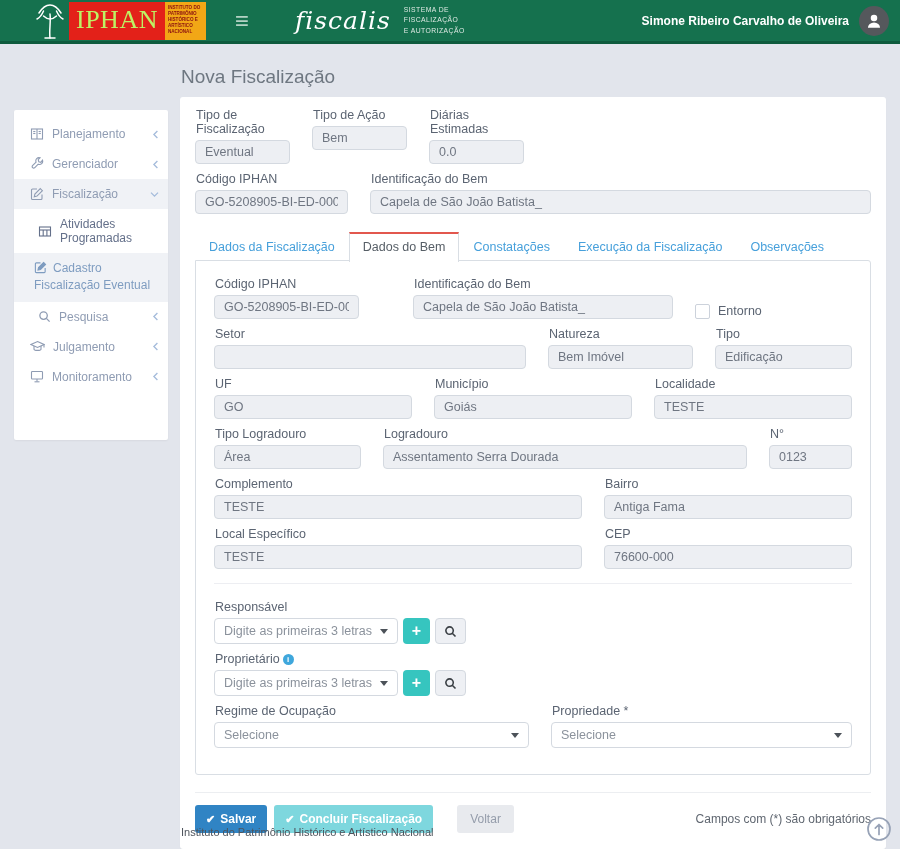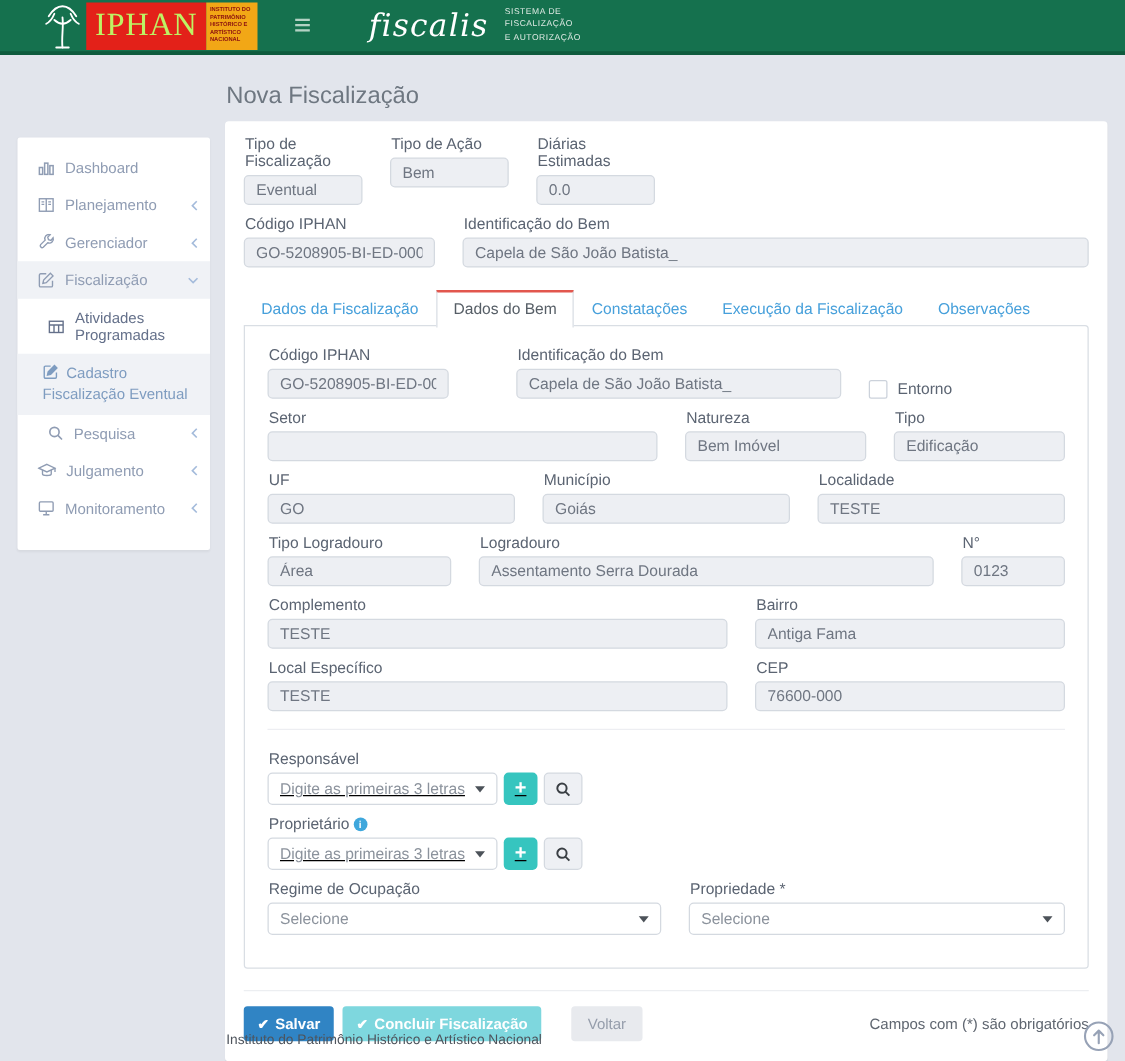--- a/index.html
+++ b/index.html
@@ -78,21 +78,21 @@
     color:#565e66; margin-bottom:-1px; padding-top:6px;
   }
   .panel { position:relative; z-index:1; border:1px solid #d9dee4; border-radius:0 3px 3px 3px; margin-top:-1px; padding:16px 18px 26px; }
 
   .chk-wrap { display:flex; align-items:center; gap:8px; margin:18px 0 0 0; }
   .chk { width:15px; height:15px; border:1px solid #ccd2db; border-radius:2px; background:#fff; appearance:none; cursor:pointer; }
   .chk-lbl { font-size:12.5px; color:#5b6472; }
 
   .split { border:none; border-top:1px solid #edeef2; margin:6px 0 16px; }
 
-  .selrow { display:flex; gap:5px; align-items:stretch;text-decoration:underline; }
+  .selrow { display:flex; gap:5px; align-items:stretch; }
   .sel {
     display:flex; align-items:center; justify-content:space-between;
     background:#fff; border:1px solid #d4d9e0; border-radius:4px;
     height:26px; padding:0 9px; font-size:12.5px; color:#8b929c; cursor:pointer;
   }
   .caret { width:0; height:0; border-left:4px solid transparent; border-right:4px solid transparent; border-top:5px solid #4c5259; margin-left:8px; flex:none; }
   .btn-add {
     width:27px; height:26px; background:#36c5bf; border:none; border-radius:4px;
     color:#fff; font-size:16px; font-weight:bold; line-height:1; cursor:pointer; flex:none;
   }
@@ -139,33 +139,32 @@
     <div class="brand-red">IPHAN</div>
     <div class="brand-yellow">Instituto do Patrimônio Histórico e Artístico Nacional</div>
   </div>
   <span class="hamburger">≡</span>
   <div class="appname">fiscalis</div>
   <div class="appsub">
     <div>SISTEMA DE</div>
     <div>FISCALIZAÇÃO</div>
     <div>E AUTORIZAÇÃO</div>
   </div>
+  <div class="userbox">
+    <span class="username">Simone Ribeiro Carvalho de Oliveira</span>
+    <span class="avatar">
+      <svg width="18" height="18" viewBox="0 0 16 16">
+        <circle cx="8" cy="5.3" r="2.9" fill="#fff"></circle>
+        <path d="M2.6 14 a5.4 4.6 0 0 1 10.8 0 z" fill="#fff"></path>
+      </svg>
+    </span>
+  </div>
 </header>
 
 <nav class="sidebar">
-  <div class="side-item">
-    <svg width="14" height="14" viewBox="0 0 14 14">
-        <g stroke="currentColor" fill="none" stroke-width="1.2">
-          <rect x="1.5" y="7" width="2.6" height="5.5"></rect>
-          <rect x="5.7" y="3.5" width="2.6" height="9"></rect>
-          <rect x="9.9" y="5.5" width="2.6" height="7"></rect>
-        </g>
-      </svg>
-    <span class="lbl">Dashboard</span>
-  </div>
   <div class="side-item">
     <svg width="14" height="14" viewBox="0 0 14 14">
         <g stroke="currentColor" fill="none" stroke-width="1.1">
           <rect x="1.5" y="2" width="11" height="10"></rect>
           <line x1="7" y1="2" x2="7" y2="12"></line>
           <line x1="3.2" y1="4.5" x2="5.4" y2="4.5"></line>
           <line x1="3.2" y1="6.5" x2="5.4" y2="6.5"></line>
           <line x1="8.6" y1="4.5" x2="10.8" y2="4.5"></line>
           <line x1="8.6" y1="6.5" x2="10.8" y2="6.5"></line>
         </g>

